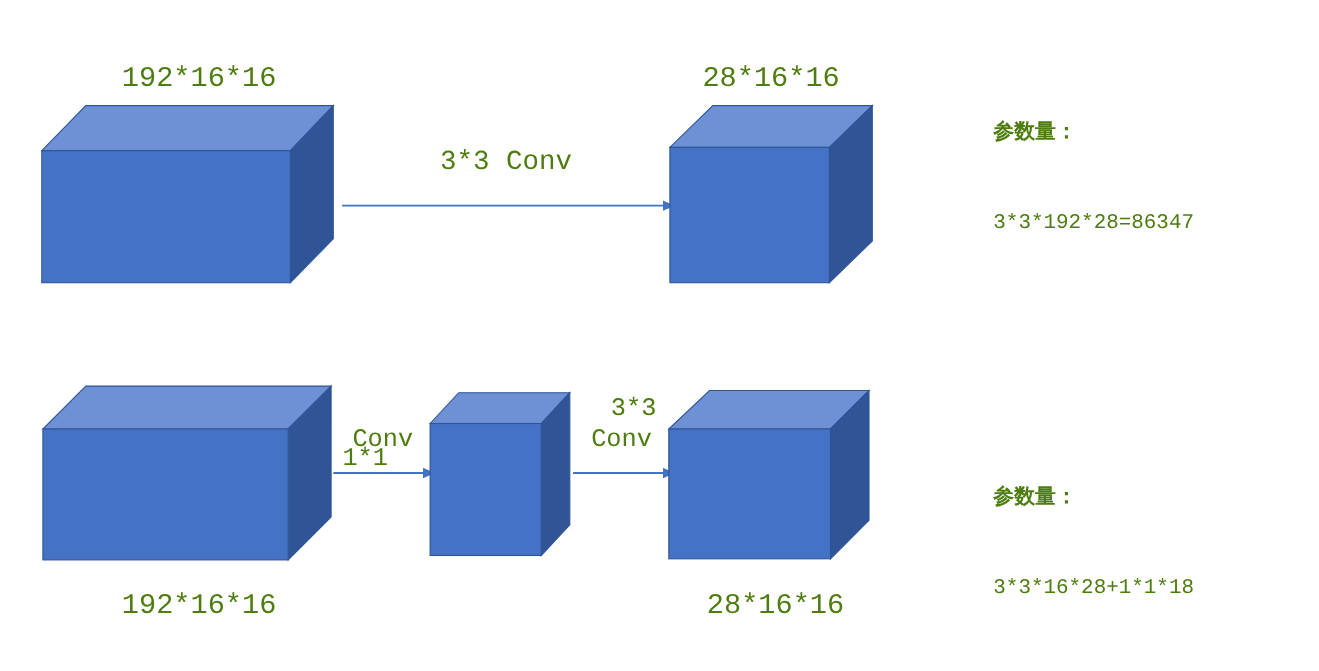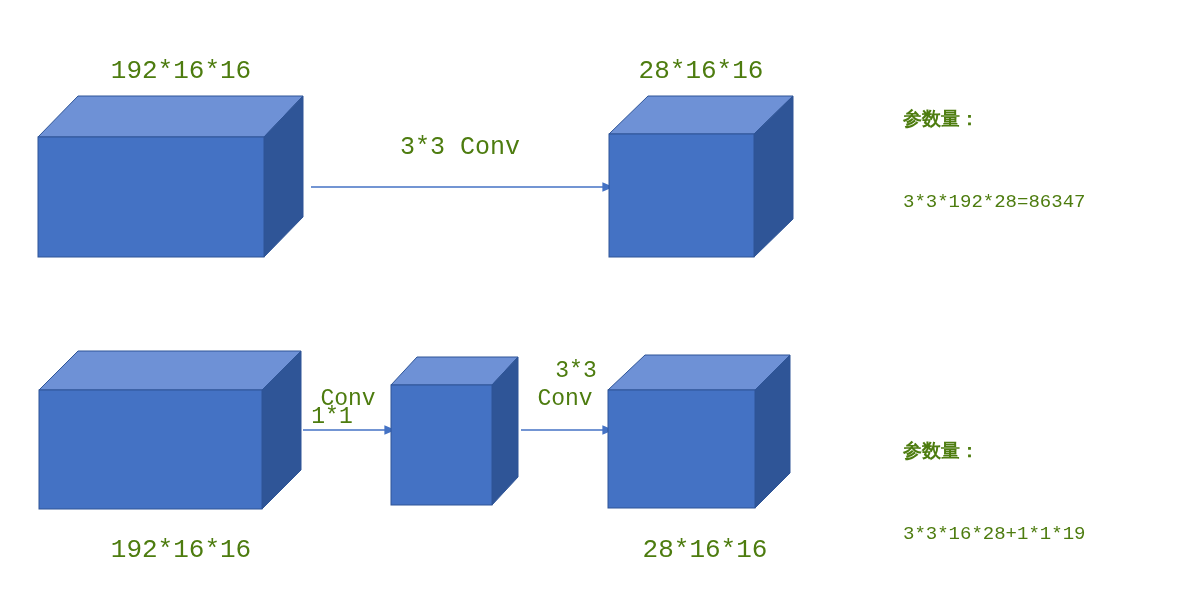--- a/index.html
+++ b/index.html
@@ -126,18 +126,18 @@
 
   <div class="lbl dim-label" style="left:590px; top:535px; width:230px;">28*16*16</div>
 
   <div class="lbl param-block" style="left:903px; top:52px; width:296px;">
     <div class="param-title">参数量：</div>
     <div>3*3*192*28=86347</div>
   </div>
 
   <div class="lbl param-block" style="left:903px; top:384px; width:296px;">
     <div class="param-title">参数量：</div>
-    <div>3*3*16*28+1*1*19</div>
+    <div>3*3*16*28+1*1*18</div>
     
   </div>
 
 
 </div>
 
 </body></html>

